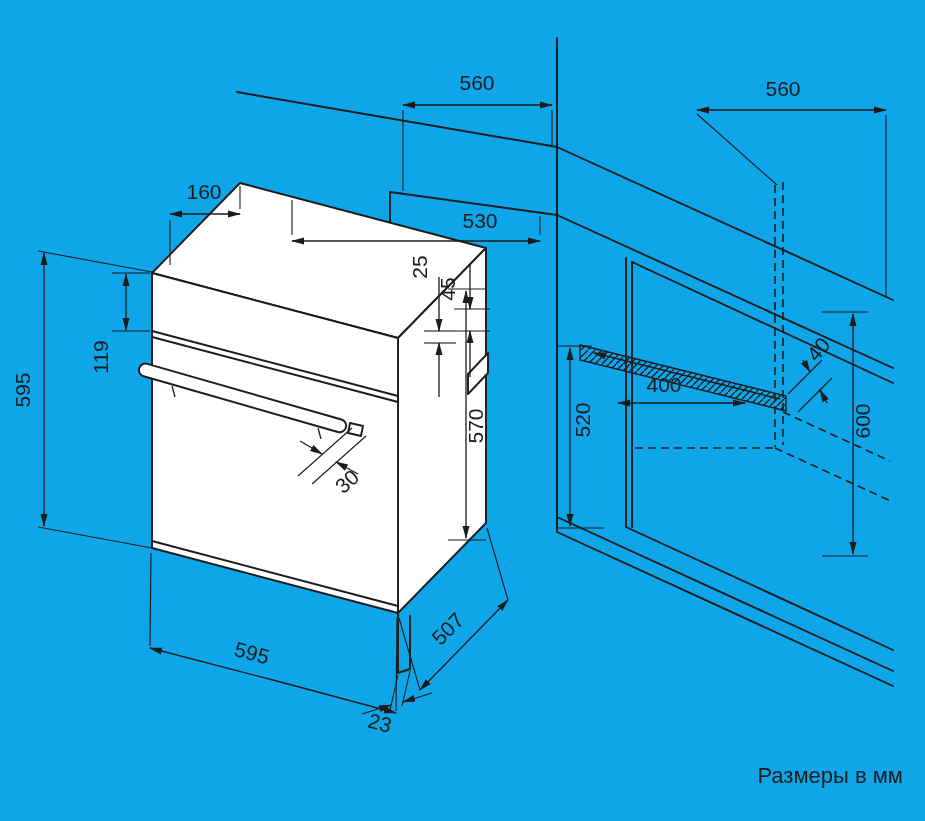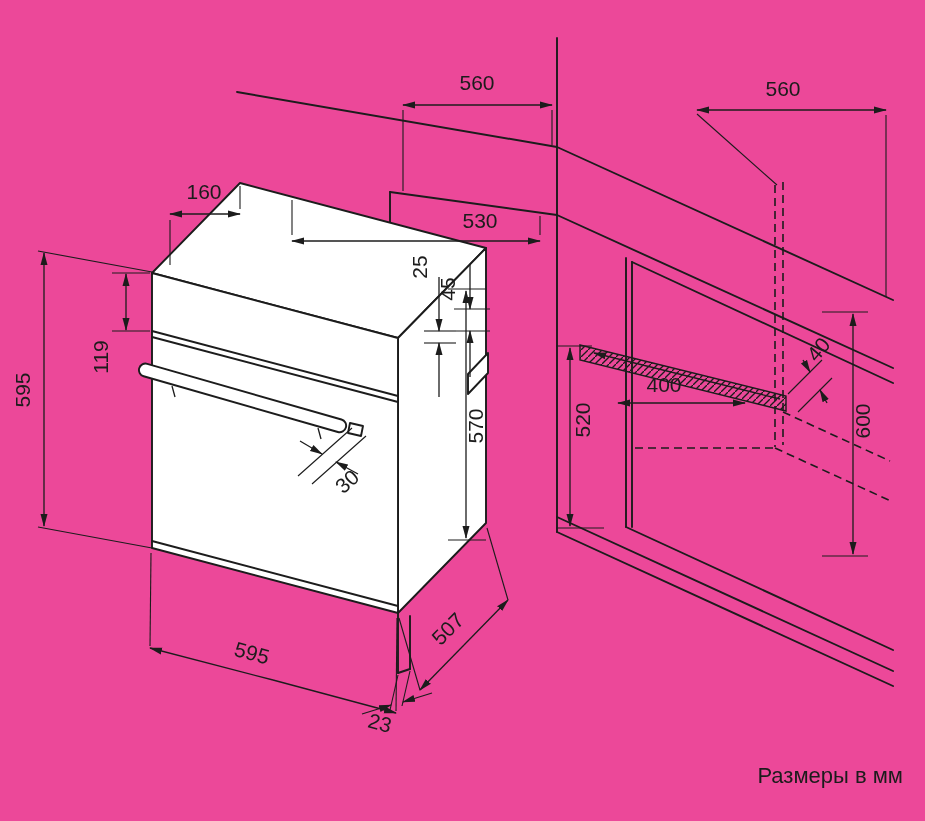--- a/index.html
+++ b/index.html
@@ -1,19 +1,19 @@
 <!DOCTYPE html>
 <html><head>
 <meta charset="utf-8">
 <style>
   html,body{margin:0;padding:0;background:#fff;}
   .canvas{
     position:relative;
     width:925px;height:821px;
-    background:#ec4899;
+    background:#0ea5e9;
     font-family:"Liberation Sans", sans-serif;
     overflow:hidden;
   }
   svg{display:block;}
   .ln{stroke:#1c1c1c;stroke-width:1.9;fill:none;stroke-linecap:round;}
   .face{stroke:#1c1c1c;stroke-width:1.9;fill:#ffffff;stroke-linejoin:round;}
   .thin{stroke:#1c1c1c;stroke-width:1.3;fill:none;}
   .dash{stroke:#1c1c1c;stroke-width:1.6;fill:none;stroke-dasharray:8 5;}
   .dim{stroke:#1c1c1c;stroke-width:1.3;fill:none;}
   .tick{stroke:#1c1c1c;stroke-width:1.1;fill:none;}

